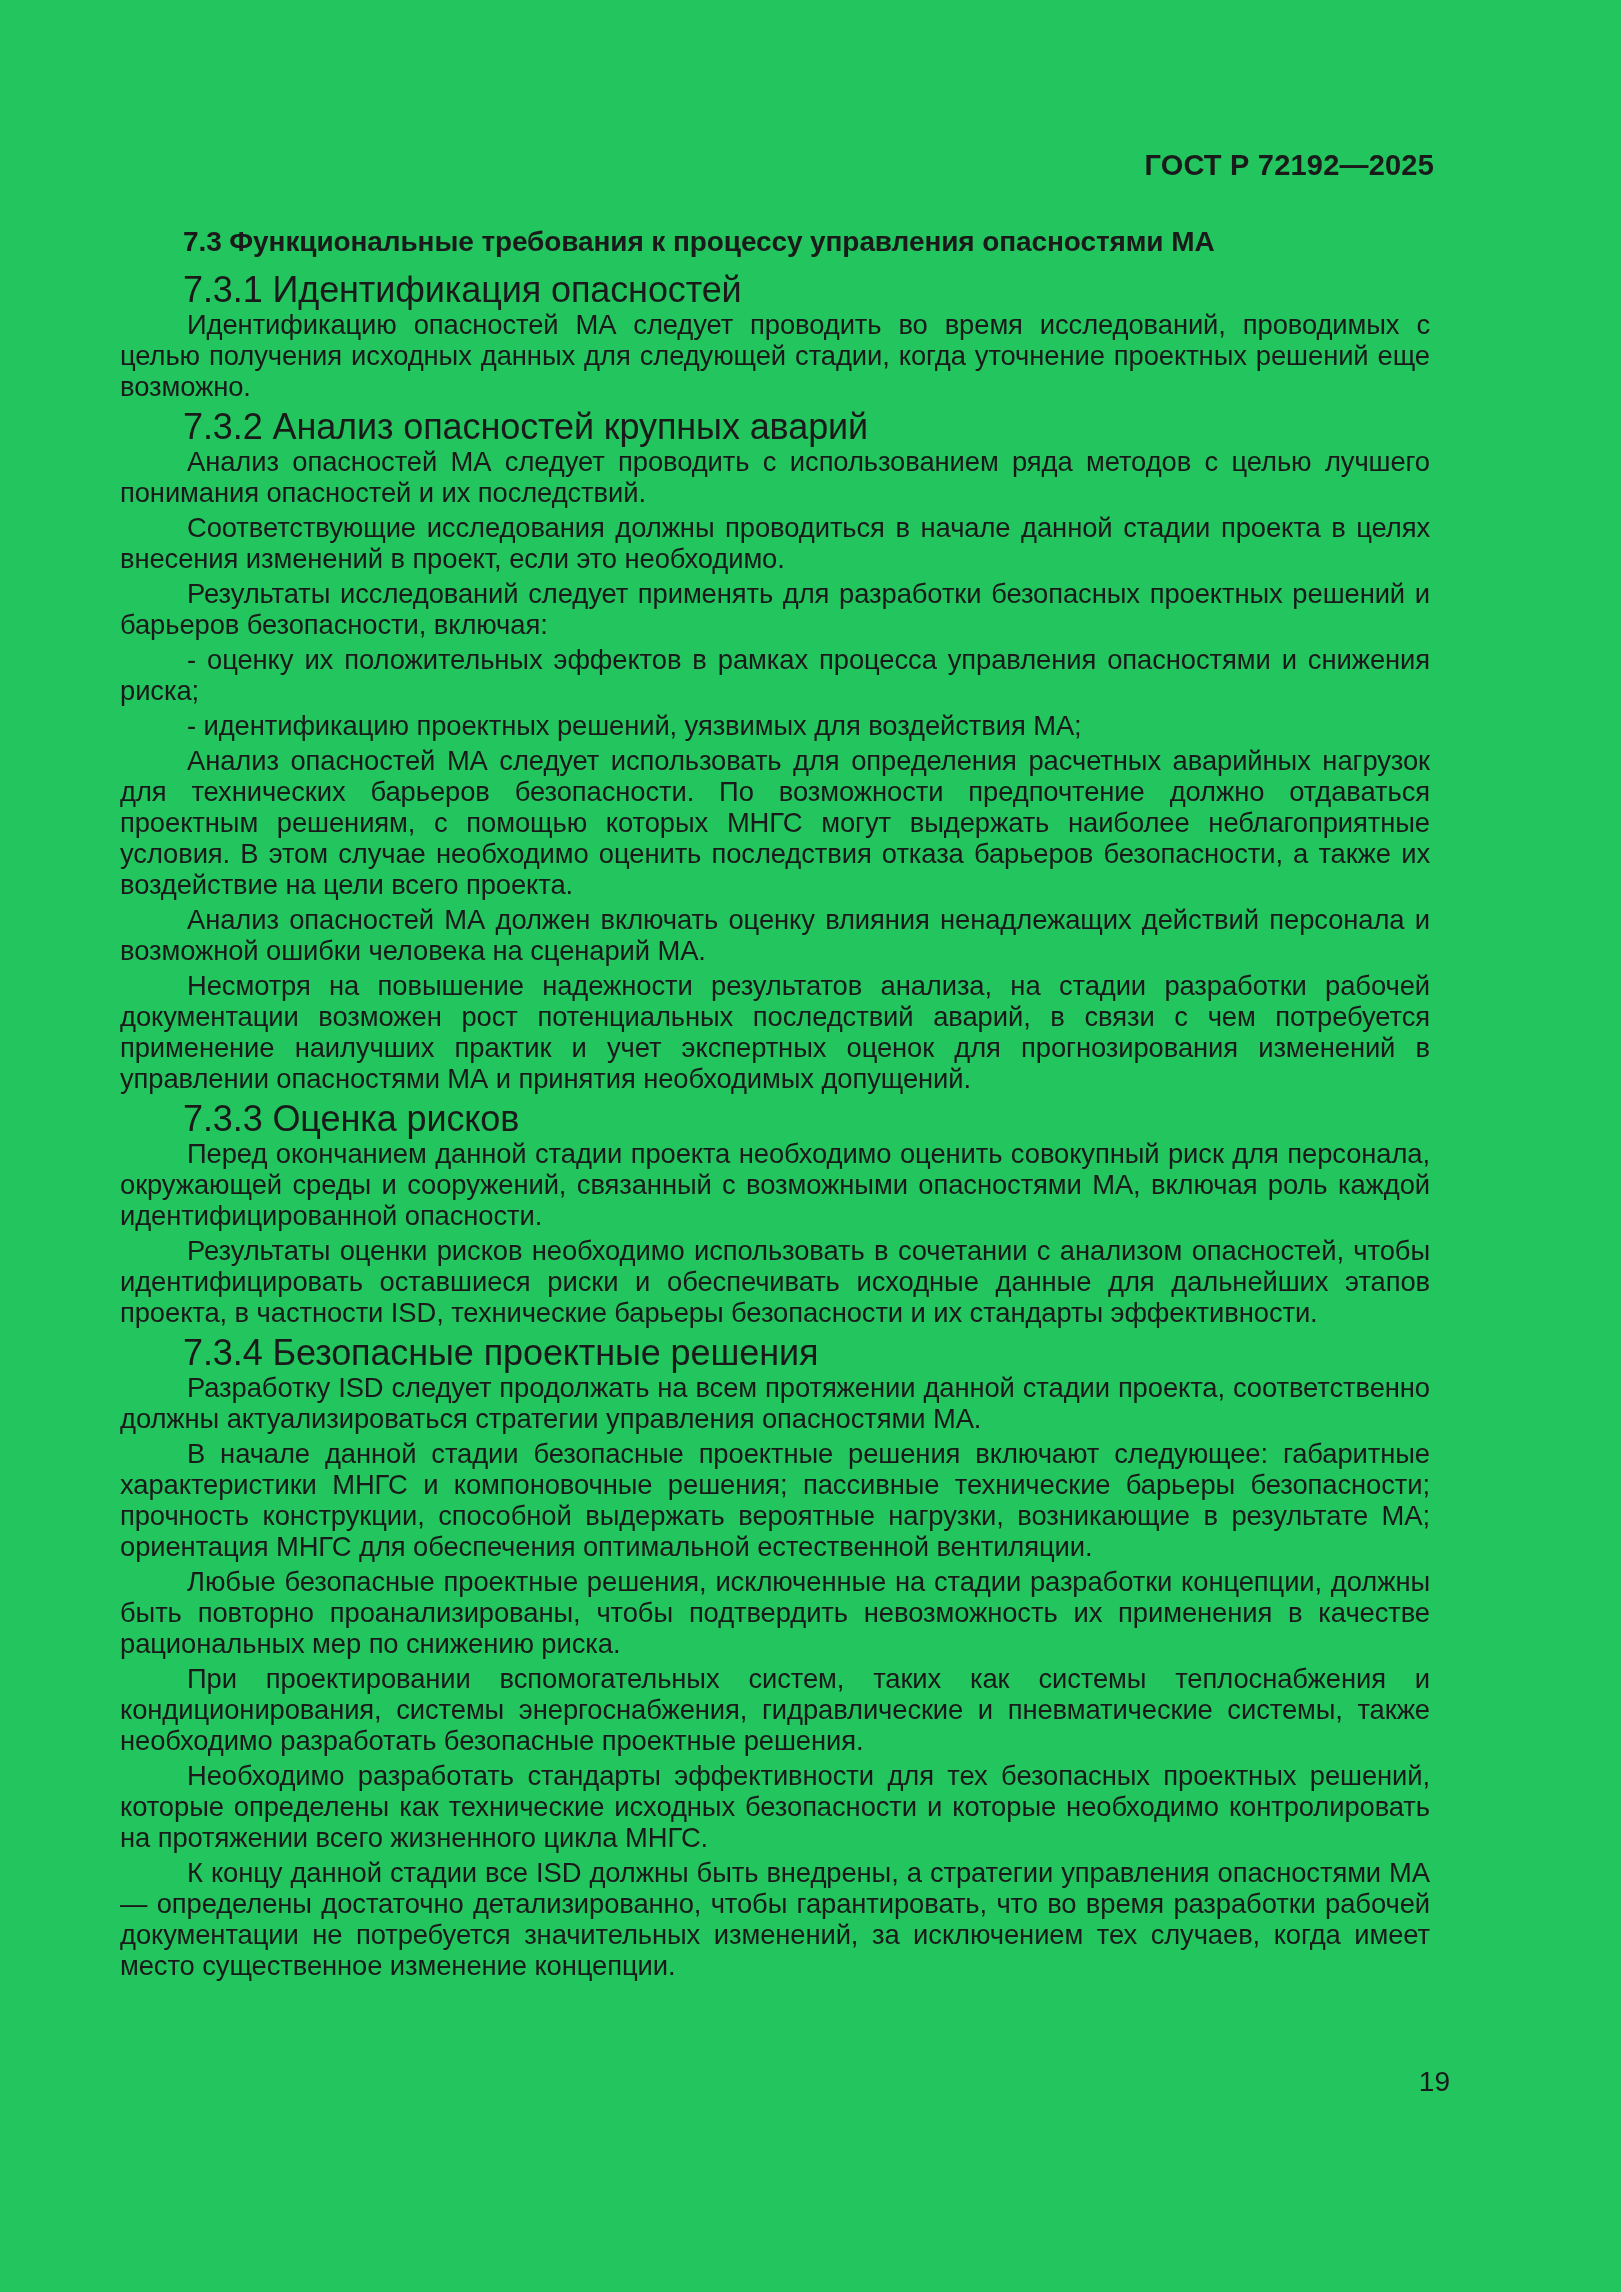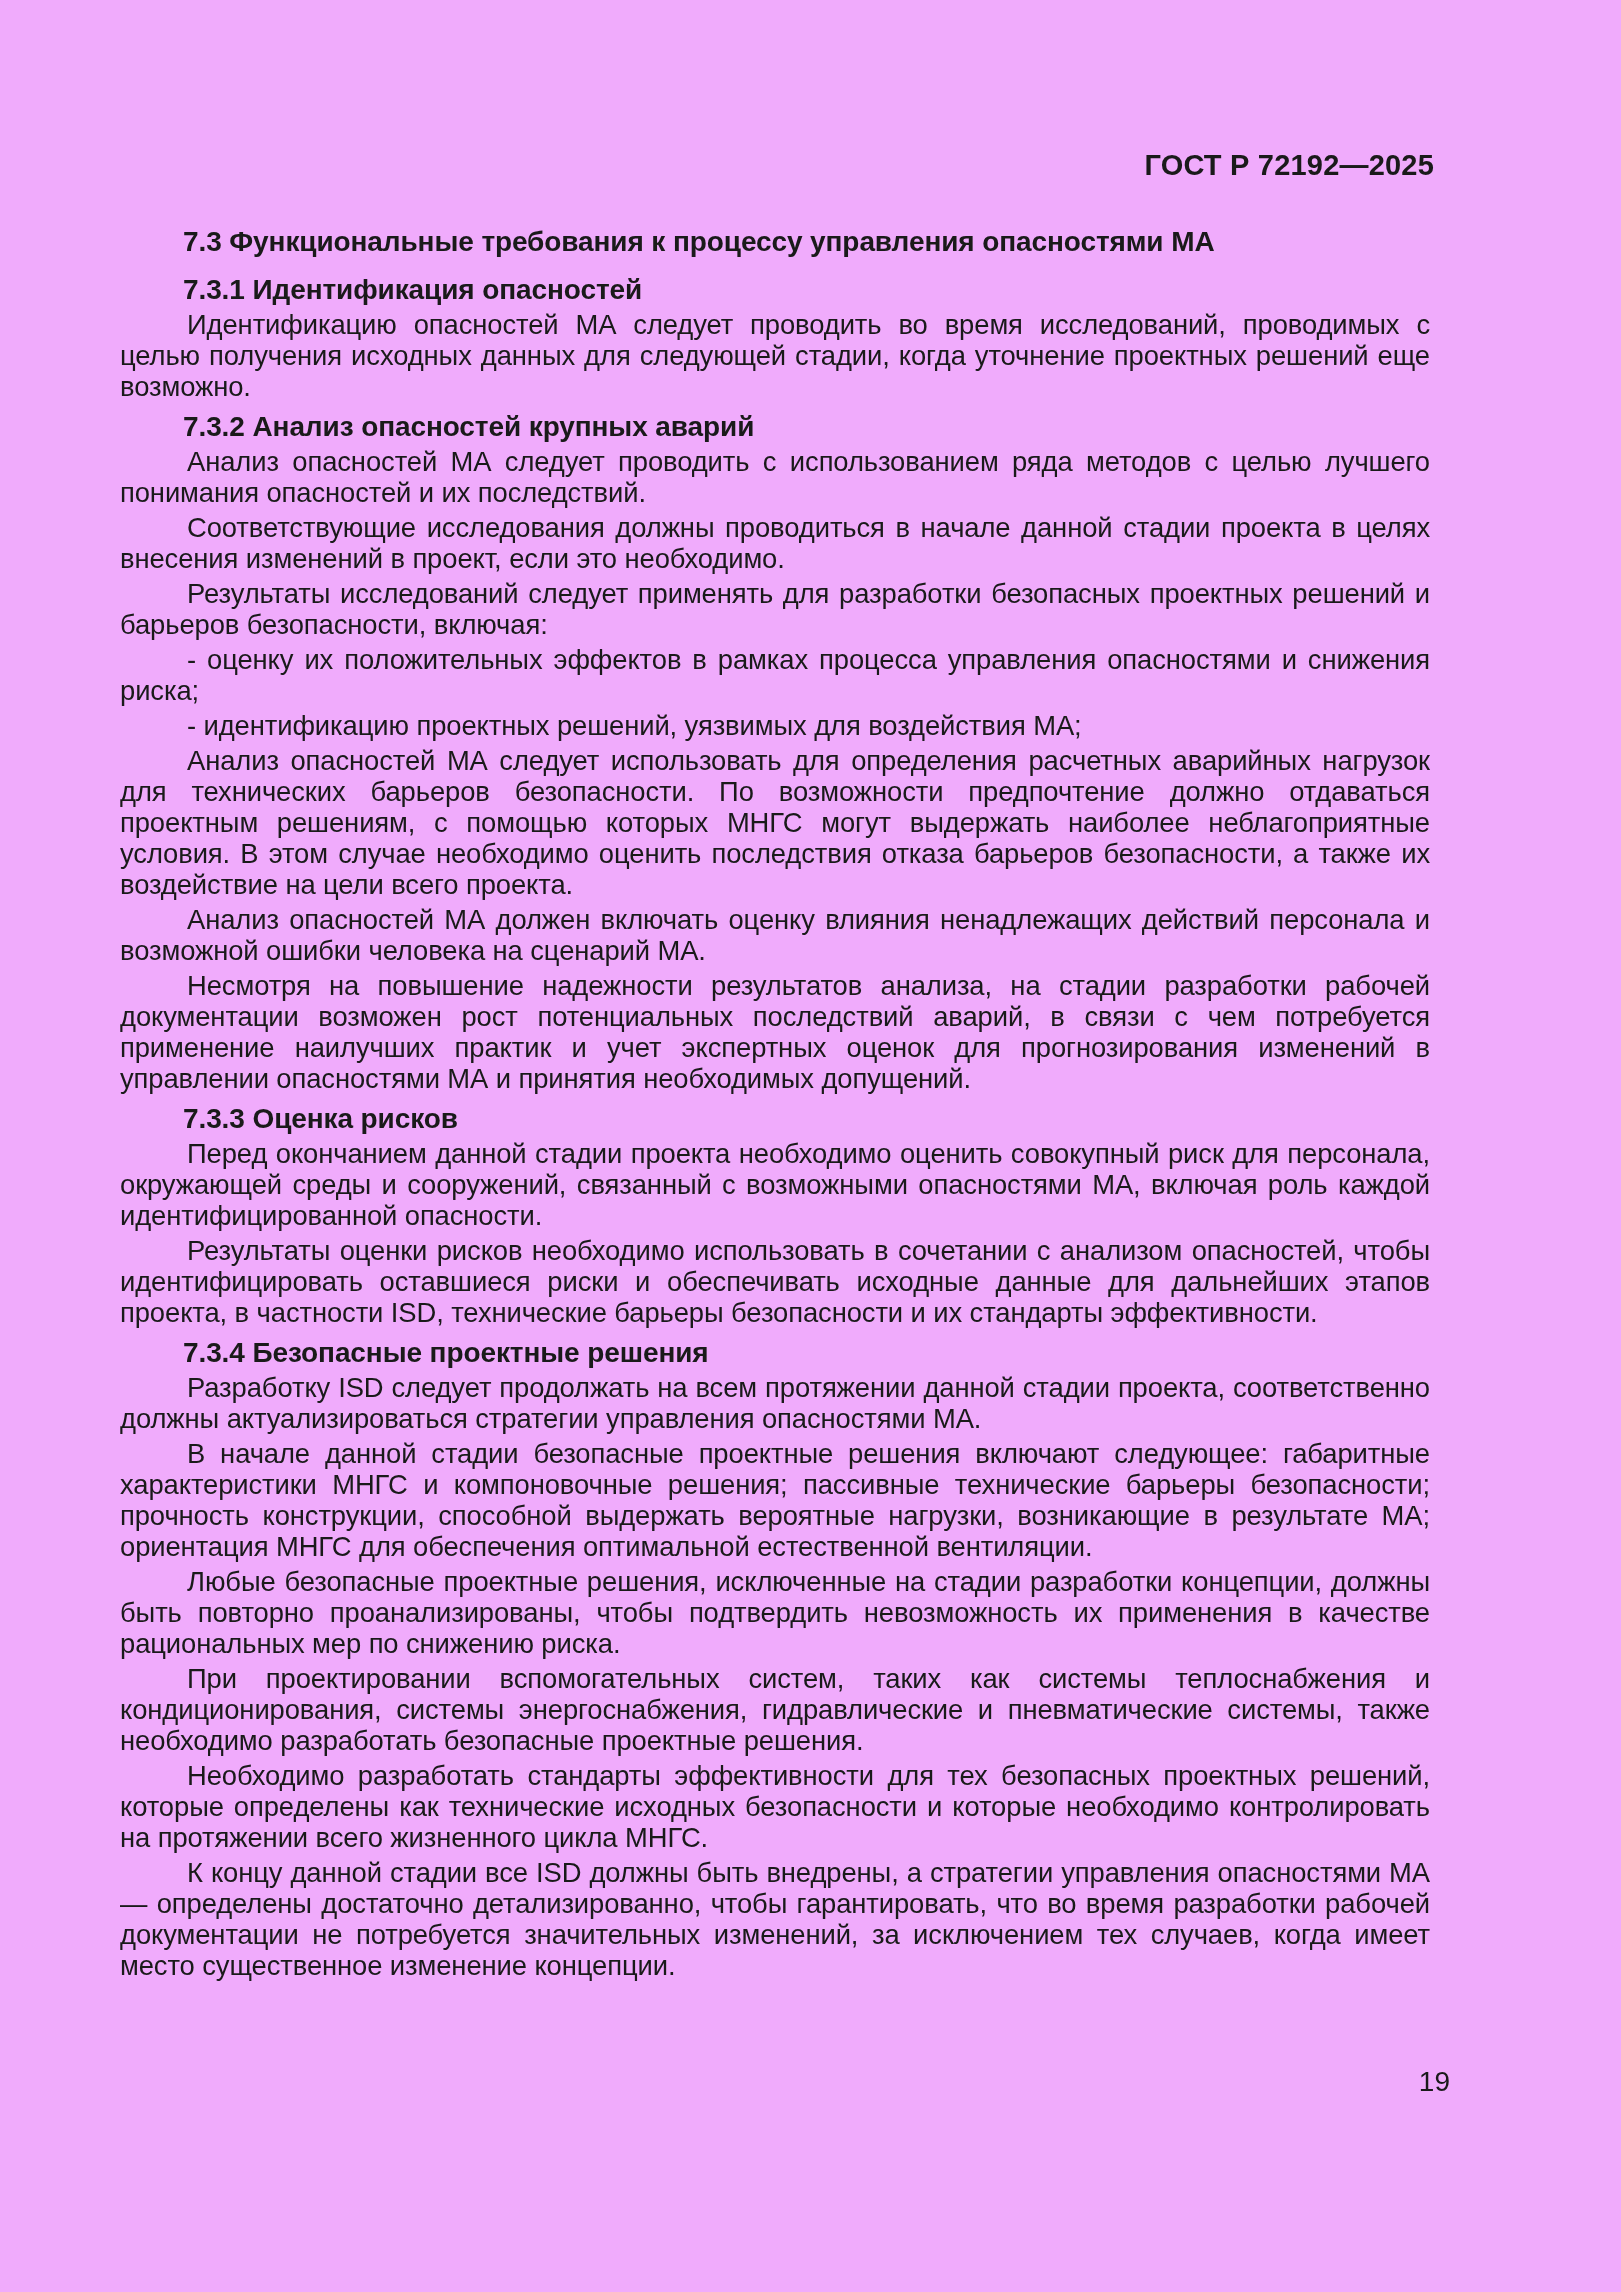--- a/index.html
+++ b/index.html
@@ -4,21 +4,21 @@
 <style>
   html, body {
     margin: 0;
     padding: 0;
     background: #ffffff;
   }
   .page {
     position: relative;
     width: 1621px;
     height: 2293px;
-    background: #f0abfc;
+    background: #22c55e;
     color: #1a1a1a;
     font-family: "Liberation Sans", sans-serif;
     overflow: hidden;
   }
   .doc-header {
     position: absolute;
     top: 149px;
     left: 116px;
     width: 1318px;
     text-align: right;
@@ -35,22 +35,22 @@
     line-height: 31px;
     letter-spacing: -0.1px;
   }
   .content h2 {
     font-size: 28px;
     font-weight: bold;
     margin: 0 0 17px 0;
     padding-left: 67px;
   }
   .content h3 {
-    font-size: 28px;
-    font-weight: bold;
+    font-size: 36px;
+    font-weight: normal;
     margin: 9px 0 2px 0;
     padding-left: 67px;
   }
   .content p {
     margin: 4px;
     text-indent: 67px;
     text-align: justify;
   }
   .page-number {
     position: absolute;

